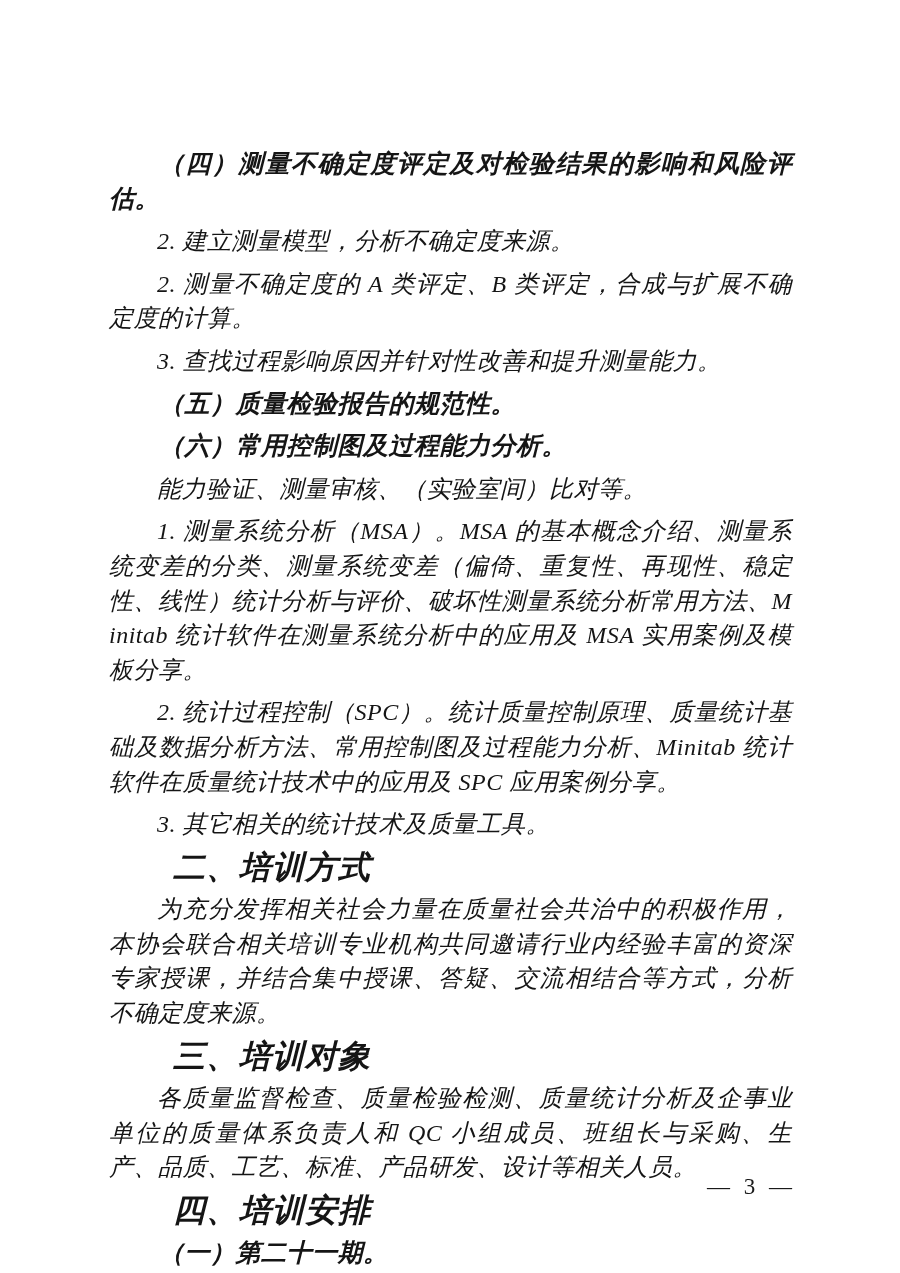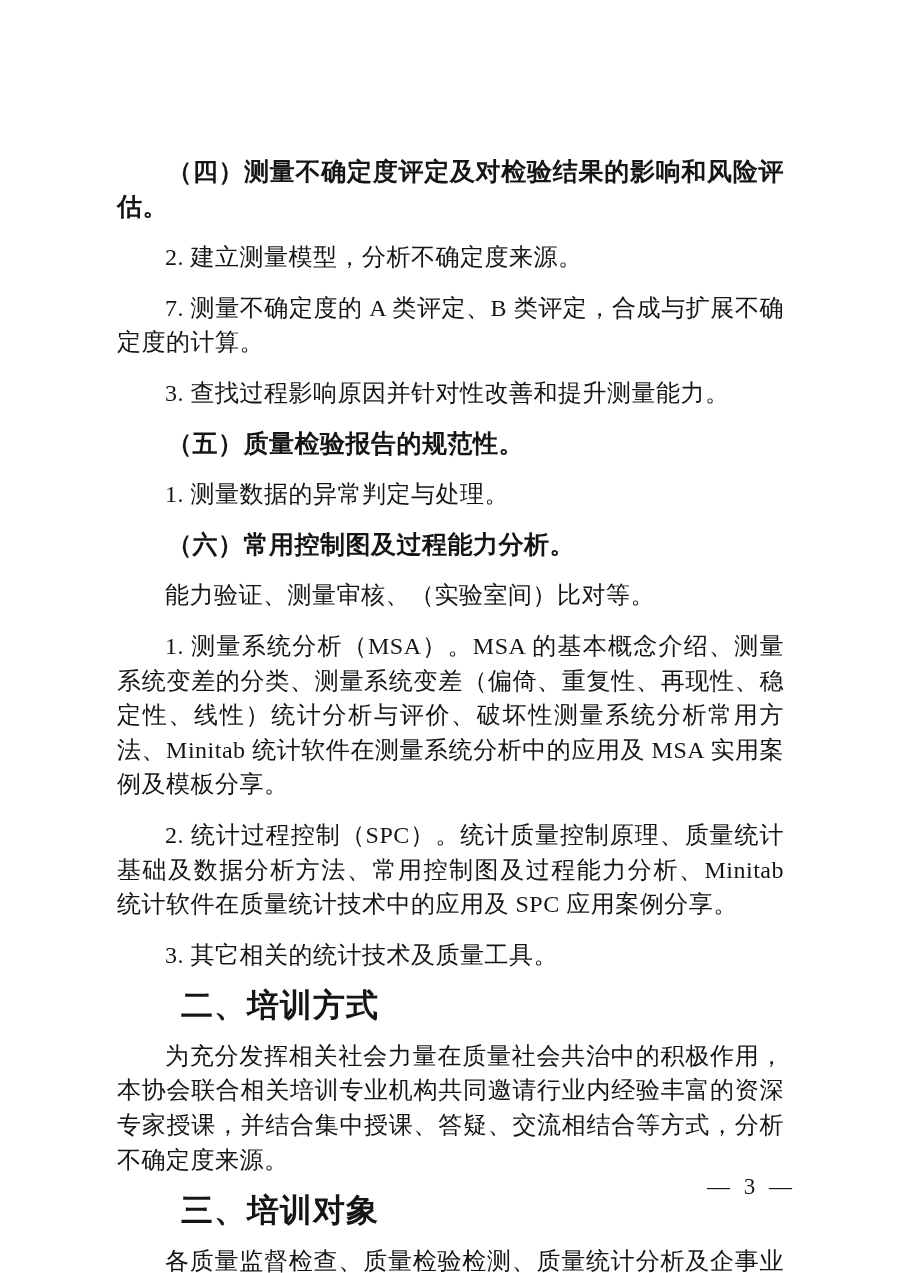--- a/index.html
+++ b/index.html
@@ -16,29 +16,30 @@
     font-family: "Liberation Serif", "DejaVu Serif", serif;
     color: #151515;
   }
   .content {
     position: absolute;
     left: 101px;
     top: 139px;
     width: 699px;
   }
   .content p {
-    margin: 16px;
+    margin: 8px;
     padding: 0;
     font-size: 24px;
     line-height: 34.6px;
     text-align: justify;
     text-justify: inter-ideograph;
     text-indent: 2em;
     letter-spacing: 0.5px;
     word-break: break-all;
+    font-style: italic;
   }
   
   .content p.head-serif {
     font-weight: 700;
     font-size: 25px;
     letter-spacing: 0.5px;
     font-family: "Liberation Serif", "DejaVu Serif", serif;
   }
   
   .content p.head-hei {
@@ -59,24 +60,23 @@
     white-space: nowrap;
   }
 </style>
 </head>
 <body>
 
 <div class="page">
   <div class="content">
     <p class="head-serif">（四）测量不确定度评定及对检验结果的影响和风险评估。</p>
     <p>2. 建立测量模型，分析不确定度来源。</p>
-    <p>7. 测量不确定度的 A 类评定、B 类评定，合成与扩展不确定度的计算。</p>
+    <p>2. 测量不确定度的 A 类评定、B 类评定，合成与扩展不确定度的计算。</p>
     <p>3. 查找过程影响原因并针对性改善和提升测量能力。</p>
     <p class="head-serif">（五）质量检验报告的规范性。</p>
-    <p>1. 测量数据的异常判定与处理。</p>
     <p class="head-serif">（六）常用控制图及过程能力分析。</p>
     <p>能力验证、测量审核、（实验室间）比对等。</p>
     <p>1. 测量系统分析（MSA）。MSA 的基本概念介绍、测量系统变差的分类、测量系统变差（偏倚、重复性、再现性、稳定性、线性）统计分析与评价、破坏性测量系统分析常用方法、Minitab 统计软件在测量系统分析中的应用及 MSA 实用案例及模板分享。</p>
     <p>2. 统计过程控制（SPC）。统计质量控制原理、质量统计基础及数据分析方法、常用控制图及过程能力分析、Minitab 统计软件在质量统计技术中的应用及 SPC 应用案例分享。</p>
     <p>3. 其它相关的统计技术及质量工具。</p>
     <p class="head-hei">二、培训方式</p>
     <p>为充分发挥相关社会力量在质量社会共治中的积极作用，本协会联合相关培训专业机构共同邀请行业内经验丰富的资深专家授课，并结合集中授课、答疑、交流相结合等方式，分析不确定度来源。</p>
     <p class="head-hei">三、培训对象</p>
     <p>各质量监督检查、质量检验检测、质量统计分析及企事业单位的质量体系负责人和 QC 小组成员、班组长与采购、生产、品质、工艺、标准、产品研发、设计等相关人员。</p>
     <p class="head-hei">四、培训安排</p>

